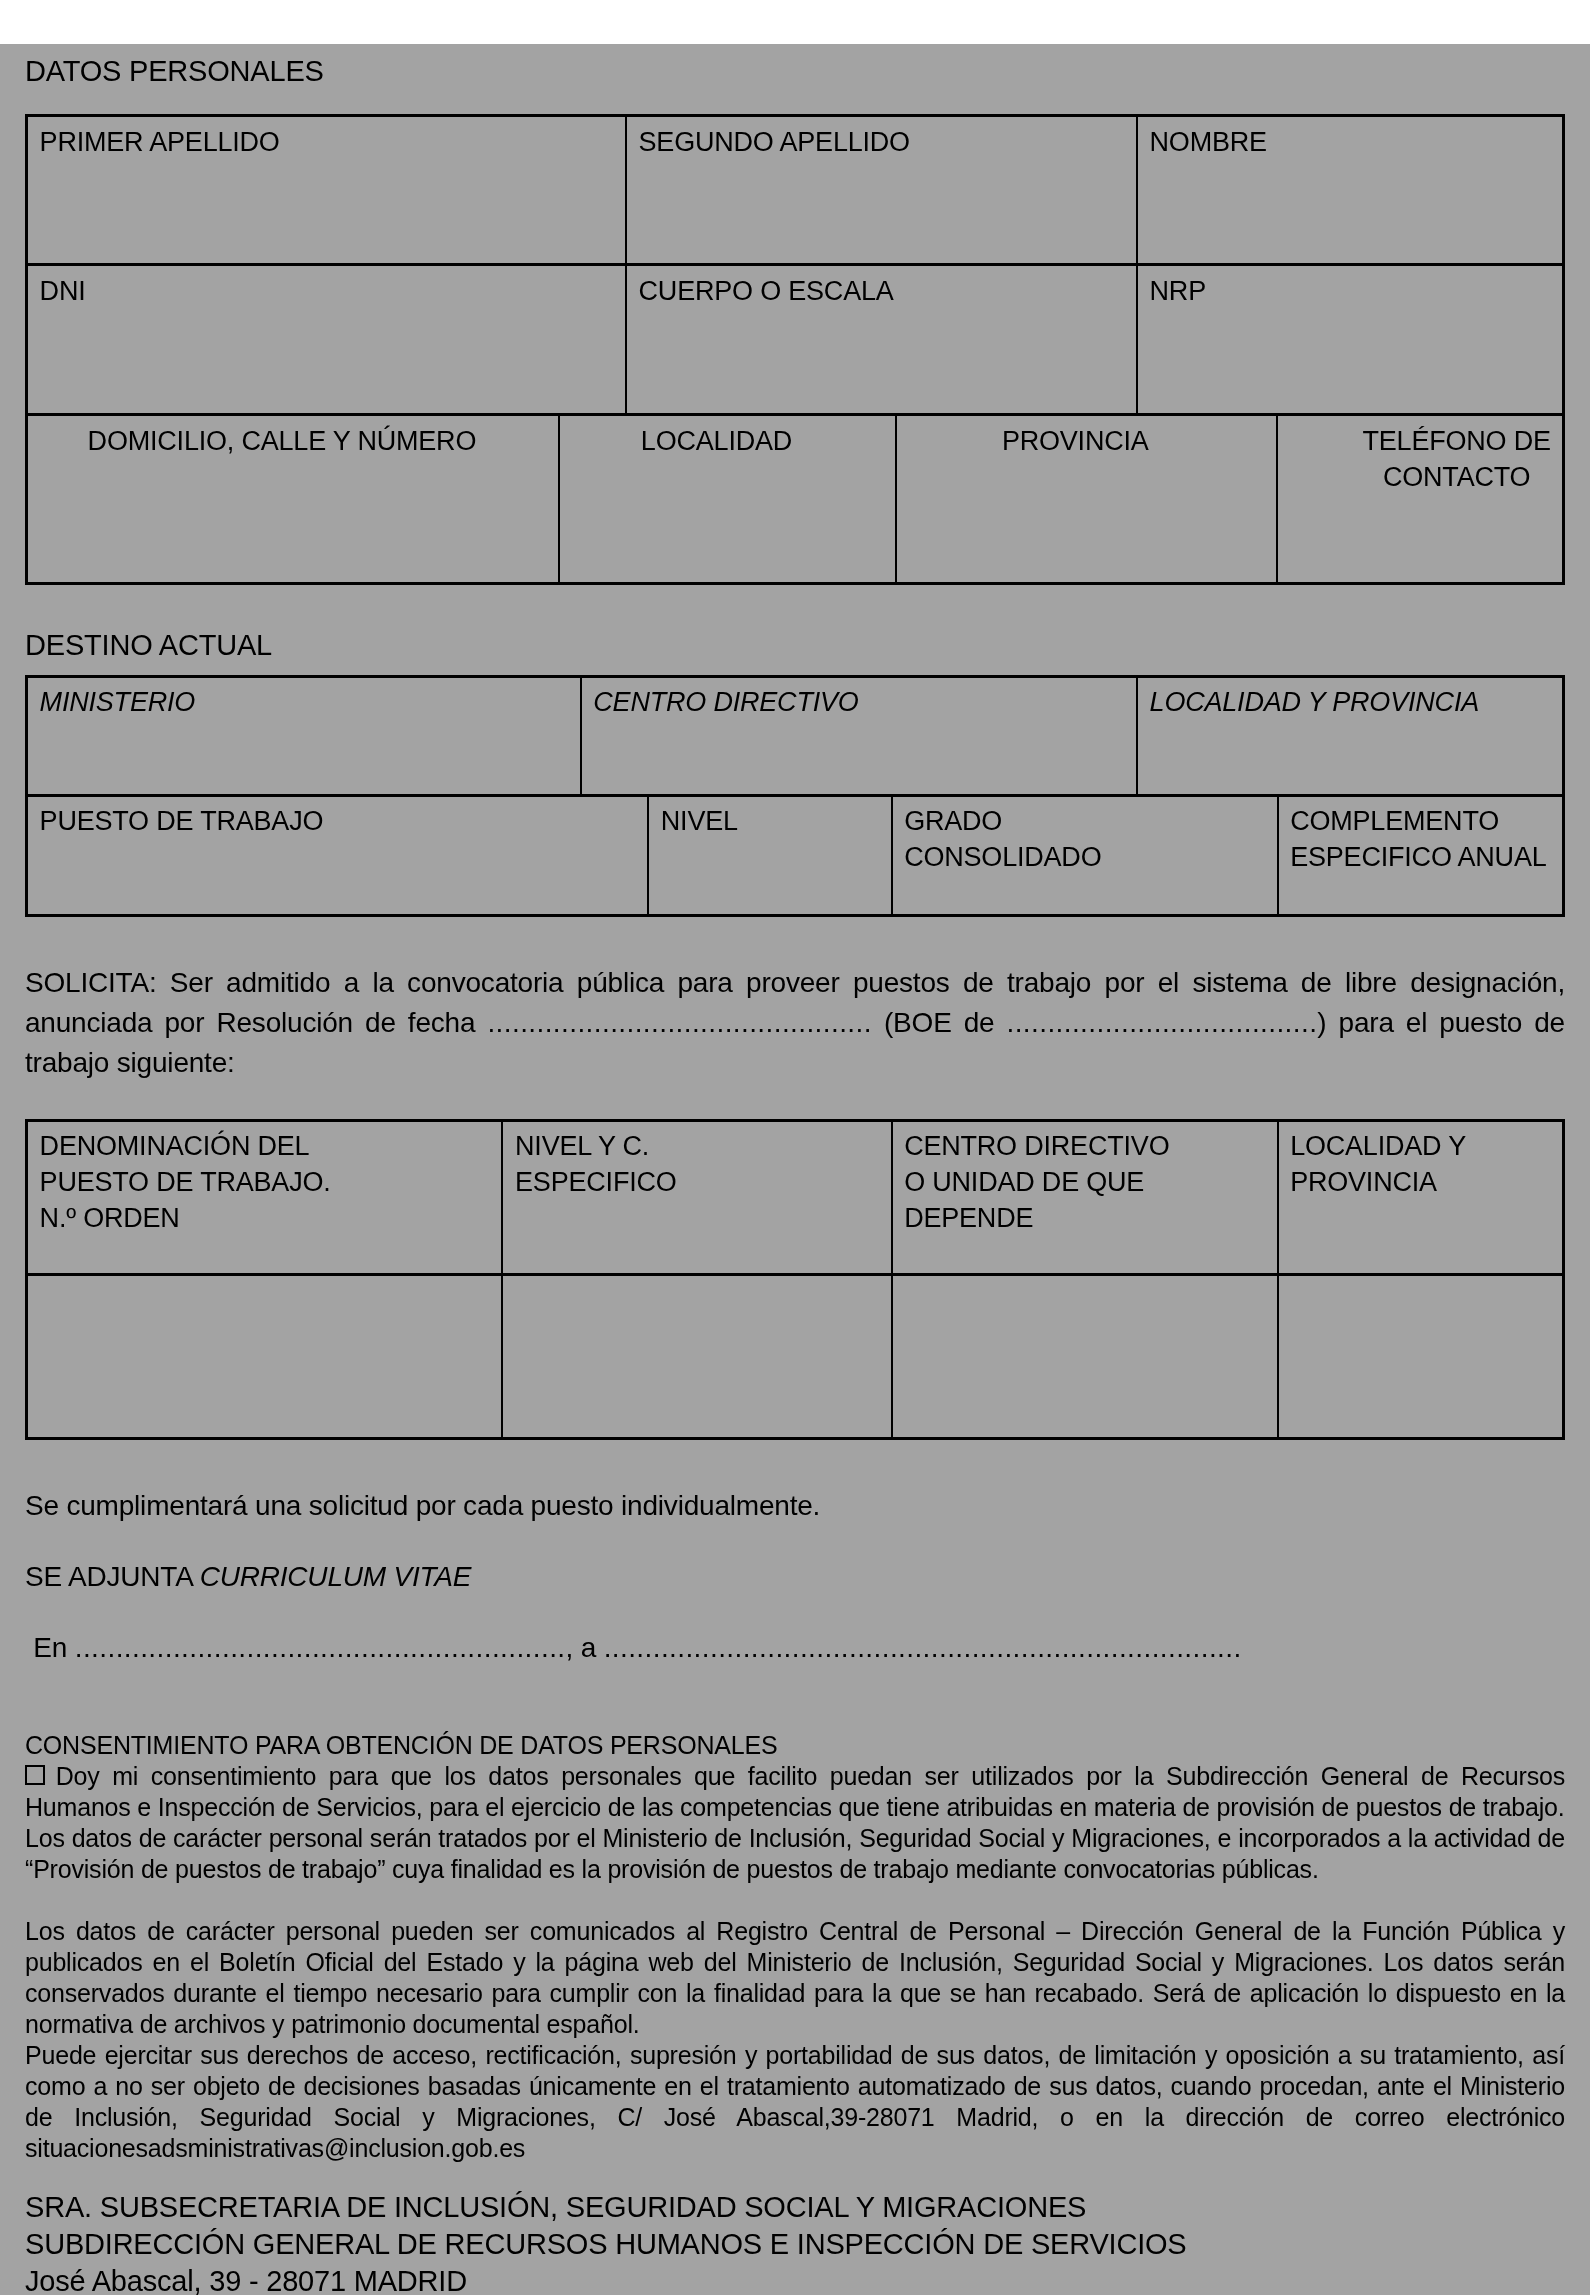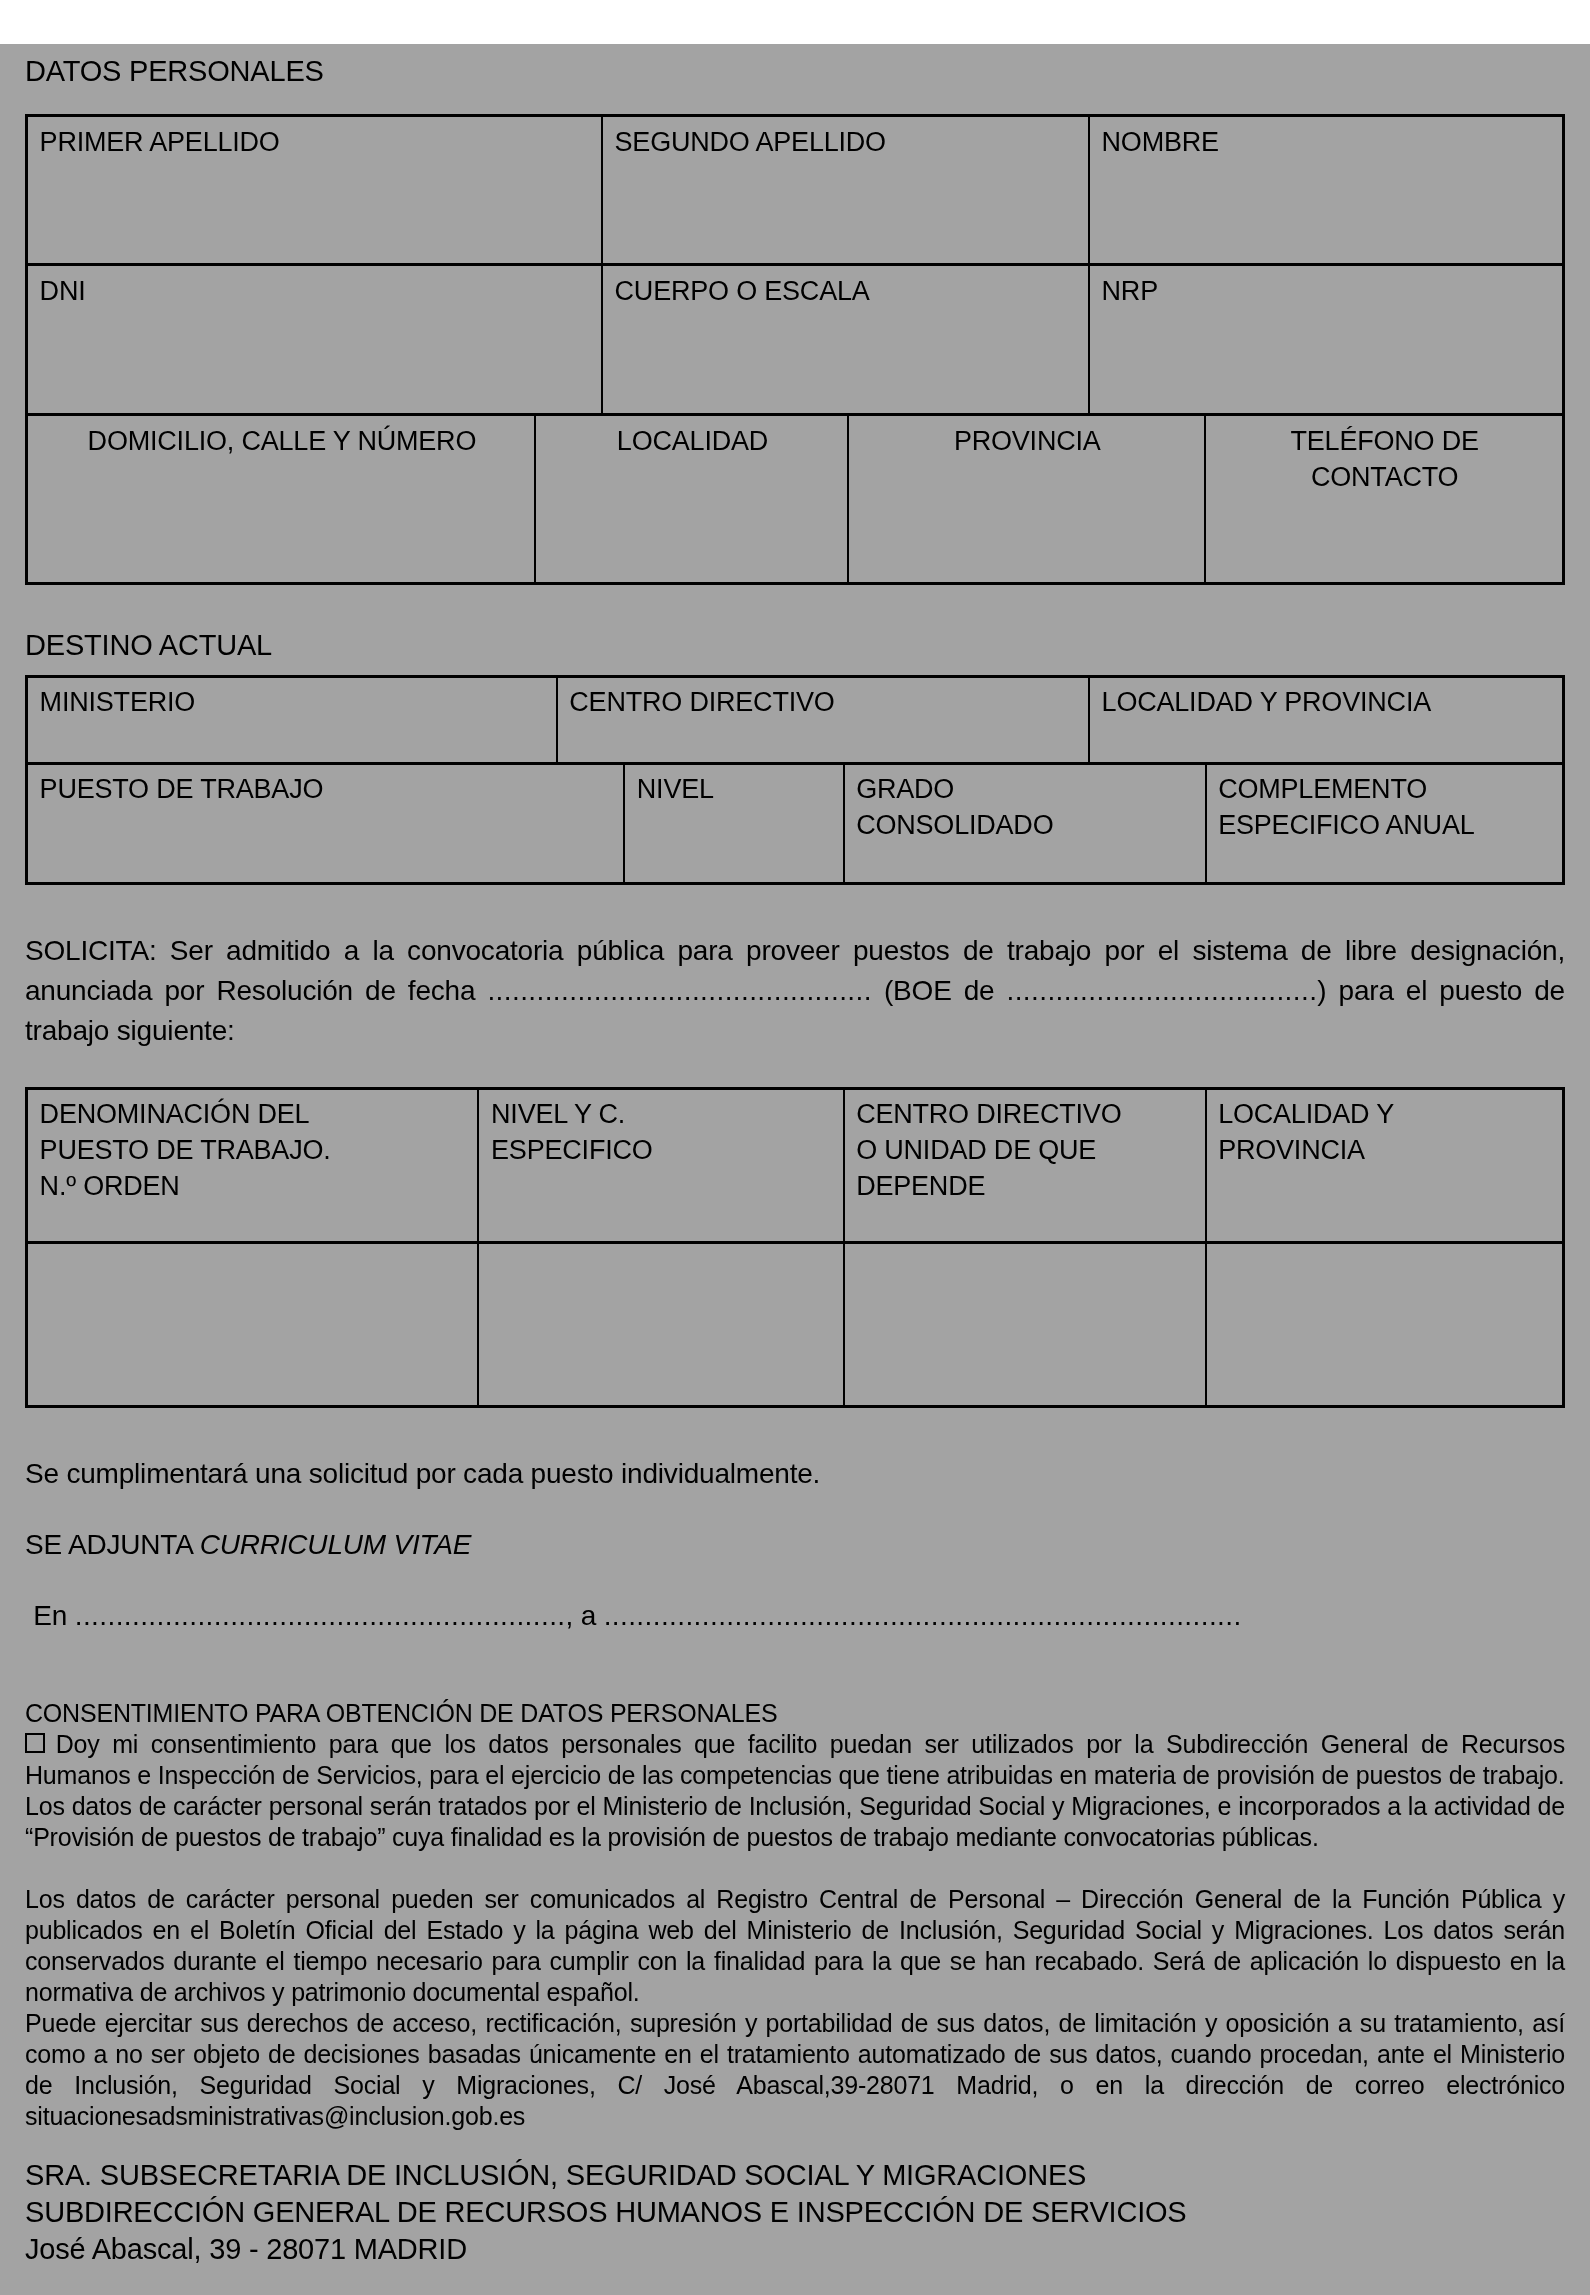--- a/index.html
+++ b/index.html
@@ -16,37 +16,37 @@
     letter-spacing: -0.2px;
     margin-top: 44px;
   }
   .sec-title { font-size: 29px; line-height: 35px; }
 
   
   .tbl { border: 3.3px solid #000; }
   .t1 { margin-top: 25px; }
   .t2 { margin-top: 11.6px; }
   .t3 { margin-top: 36px; }
-  .trow { display: grid; }
+  .trow { display: grid; gap: 24px; }
   .trow.sep { border-top: 3.3px solid #000; }
   .cell {
     border-left: 2.5px solid #000;
     padding: 6.6px 10px 5px 11.6px;
     font-size: 27px;
     line-height: 36px;
     white-space: pre-line;
     overflow: hidden;
   }
   .cell:first-child { border-left: none; }
 
   .t1 .r1 { height: 146px; grid-template-columns: 37.35% 31.75% 30.9%; }
   .t1 .r2 { height: 150px; grid-template-columns: 37.35% 31.75% 30.9%; }
   .t1 .r3 { height: 169px; grid-template-columns: 33.0% 20.4% 23.25% 23.35%; text-align: center; }
 
-  .t2 .r1 { height: 84px; grid-template-columns: 34.4% 34.7% 30.9%; }
+  .t2 .r1 { height: 116px; grid-template-columns: 34.4% 34.7% 30.9%; font-style: italic; }
   .t2 .r2 { height: 120px; grid-template-columns: 38.8% 14.3% 23.6% 23.3%; }
 
   .t3 .r1 { height: 151px; grid-template-columns: 29.3% 23.8% 23.6% 23.3%; }
   .t3 .r2 { height: 164px; grid-template-columns: 29.3% 23.8% 23.6% 23.3%; }
 
   .dest-title { margin-top: 43px; }
 
   .solicita {
     margin-top: 46px;
     font-size: 28px;

